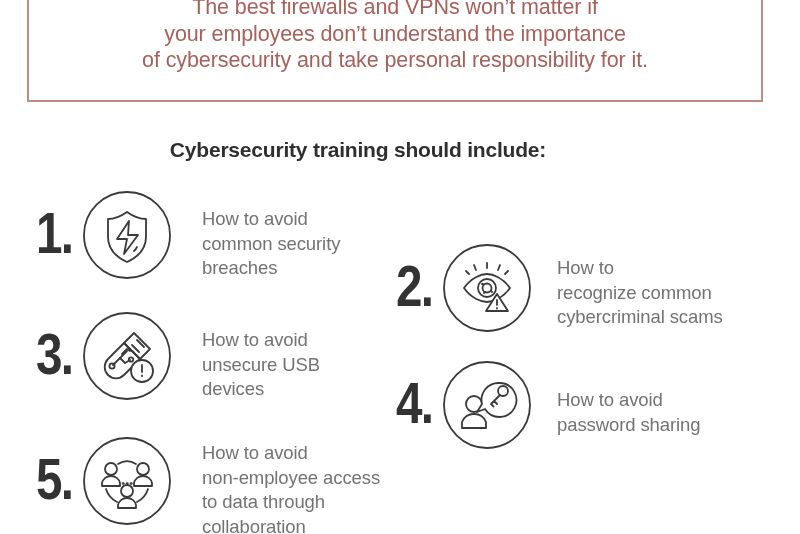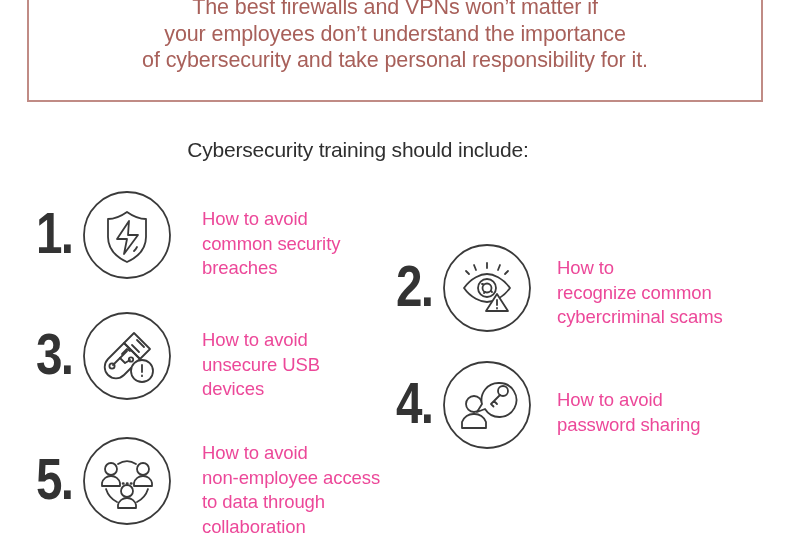--- a/index.html
+++ b/index.html
@@ -41,21 +41,21 @@
   }
 
   
   #section-heading {
     position: absolute;
     left: 0;
     top: 138px;
     width: 716px;
     text-align: center;
     font-size: 21px;
-    font-weight: normal;
+    font-weight: bold;
     color: #2f2f2f;
     letter-spacing: -0.2px;
   }
 
   
   .item {
     position: absolute;
     display: flex;
     align-items: flex-start;
   }
@@ -73,21 +73,21 @@
   .item-icon {
     flex: 0 0 auto;
     width: 90px;
     height: 90px;
   }
   .item-icon svg { display: block; }
   .item-text {
     flex: 0 0 auto;
     font-size: 18.5px;
     line-height: 24.5px;
-    color: #ec4899;
+    color: #737373;
     letter-spacing: -0.1px;
     white-space: pre-line;
   }
 
   
   #item-1 { left: 36px;  top: 190px; }
   #item-1 .item-number { margin-top: 14px; width: 46px; }
   #item-1 .item-text   { margin-left: 30px; margin-top: 17px; width: 200px; }
 
   #item-2 { left: 396px; top: 243px; }

